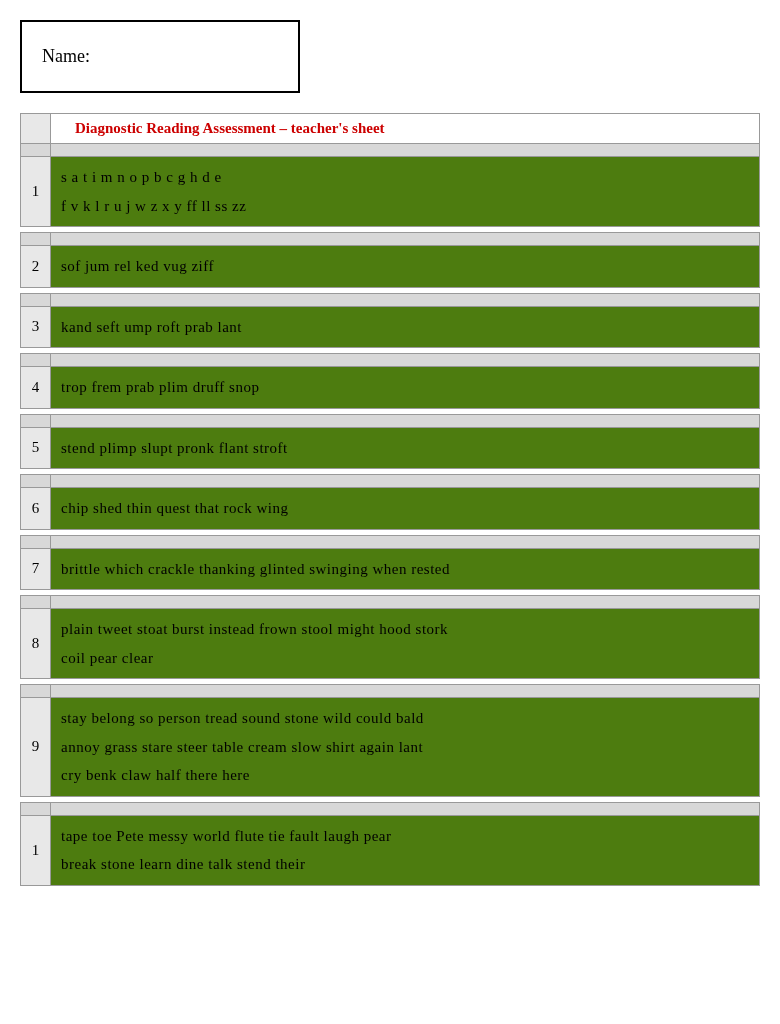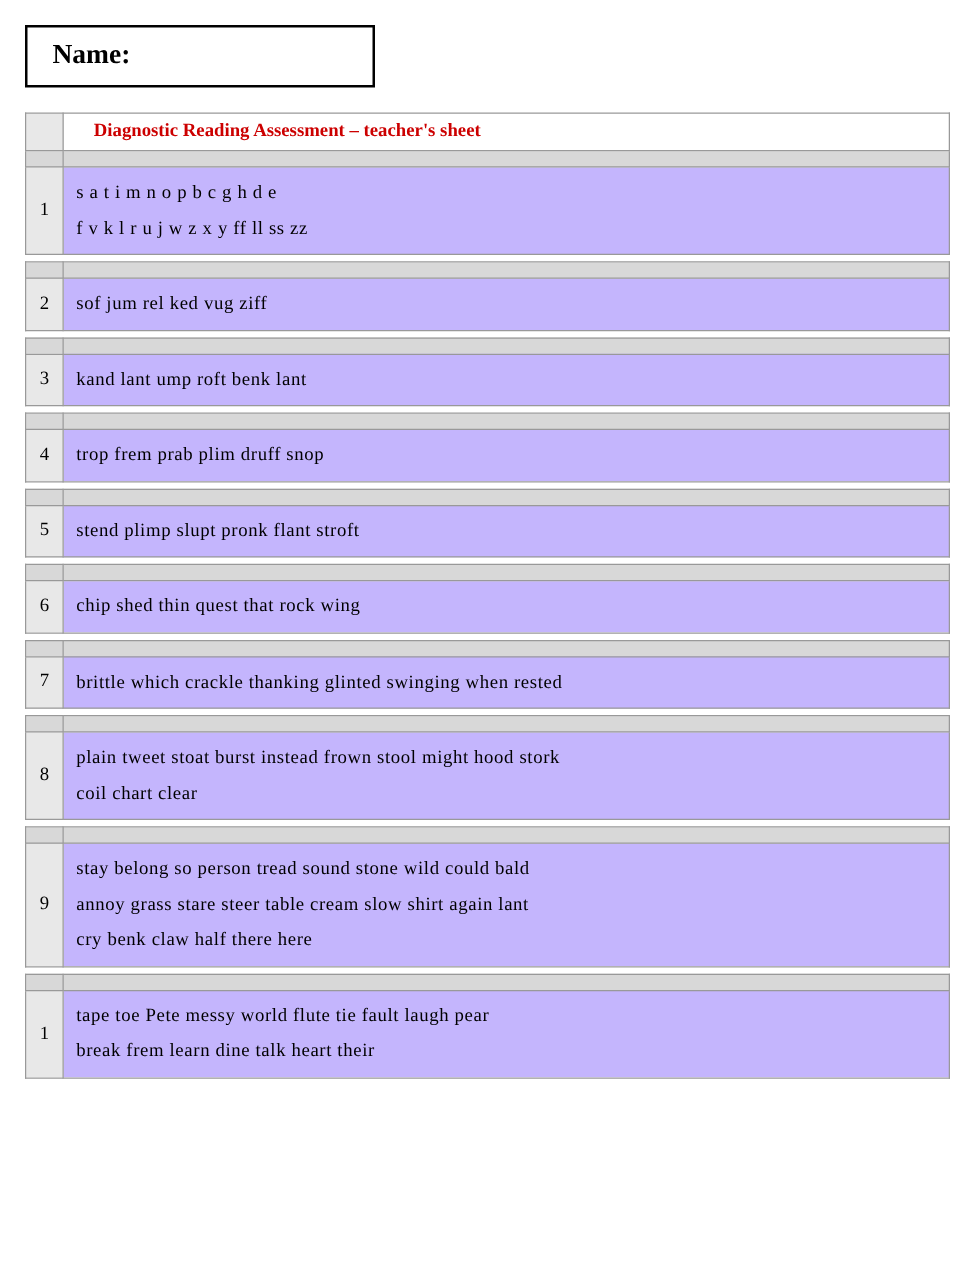--- a/index.html
+++ b/index.html
@@ -10,25 +10,24 @@
       min-height: 1024px;
       padding: 20px;
     }
     .header-row {
       display: flex;
       gap: 30px;
       margin-bottom: 20px;
     }
     .header-box {
       border: 2px solid #000;
-      padding: 8px 20px;
-      font-size: 22px;
+      padding: 24px 20px;
+      font-size: 18px;
       min-width: 280px;
       min-height: 50px;
-      font-weight: bold;
     }
     table {
       width: 100%;
       border-collapse: collapse;
       font-size: 15px;
     }
     table td {
       border: 1px solid #999;
       padding: 6px 10px;
       vertical-align: top;
@@ -41,21 +40,21 @@
       vertical-align: middle;
     }
     .title-cell {
       color: #cc0000;
       font-weight: bold;
       background: #fff;
       font-size: 15px;
       padding-left: 24px;
     }
     .word-cell {
-      background: #c4b5fd;
+      background: #4d7c0f;
       line-height: 1.9;
       letter-spacing: 0.5px;
     }
     .spacer-row td {
       height: 6px;
       border: none;
       background: #fff;
       padding: 0;
     }
     .header-row-gray td {
@@ -106,21 +105,21 @@
       <tr class="spacer-row">
         <td></td>
         <td></td>
       </tr>
       <tr class="header-row-gray">
         <td></td>
         <td></td>
       </tr>
       <tr>
         <td class="row-num">3</td>
-        <td class="word-cell"><span>kand    lant    ump    roft    benk    lant</span></td>
+        <td class="word-cell"><span>kand    seft    ump    roft    prab    lant</span></td>
       </tr>
       <tr class="spacer-row">
         <td></td>
         <td></td>
       </tr>
       <tr class="header-row-gray">
         <td></td>
         <td></td>
       </tr>
       <tr>
@@ -166,21 +165,21 @@
       <tr class="spacer-row">
         <td></td>
         <td></td>
       </tr>
       <tr class="header-row-gray">
         <td></td>
         <td></td>
       </tr>
       <tr>
         <td class="row-num">8</td>
-        <td class="word-cell"><span>plain    tweet    stoat    burst    instead    frown    stool    might    hood    stork</span><br><span>coil    chart    clear</span></td>
+        <td class="word-cell"><span>plain    tweet    stoat    burst    instead    frown    stool    might    hood    stork</span><br><span>coil    pear    clear</span></td>
       </tr>
       <tr class="spacer-row">
         <td></td>
         <td></td>
       </tr>
       <tr class="header-row-gray">
         <td></td>
         <td></td>
       </tr>
       <tr>
@@ -190,20 +189,20 @@
       <tr class="spacer-row">
         <td></td>
         <td></td>
       </tr>
       <tr class="header-row-gray">
         <td></td>
         <td></td>
       </tr>
       <tr>
         <td class="row-num">1</td>
-        <td class="word-cell"><span>tape    toe    Pete    messy    world    flute    tie    fault    laugh    pear</span><br><span>break    frem    learn    dine    talk    heart    their</span></td>
+        <td class="word-cell"><span>tape    toe    Pete    messy    world    flute    tie    fault    laugh    pear</span><br><span>break    stone    learn    dine    talk    stend    their</span></td>
       </tr>
       <tr class="spacer-row">
         <td></td>
         <td></td>
       </tr>
     </tbody>
 </table>
 
 </body></html>

